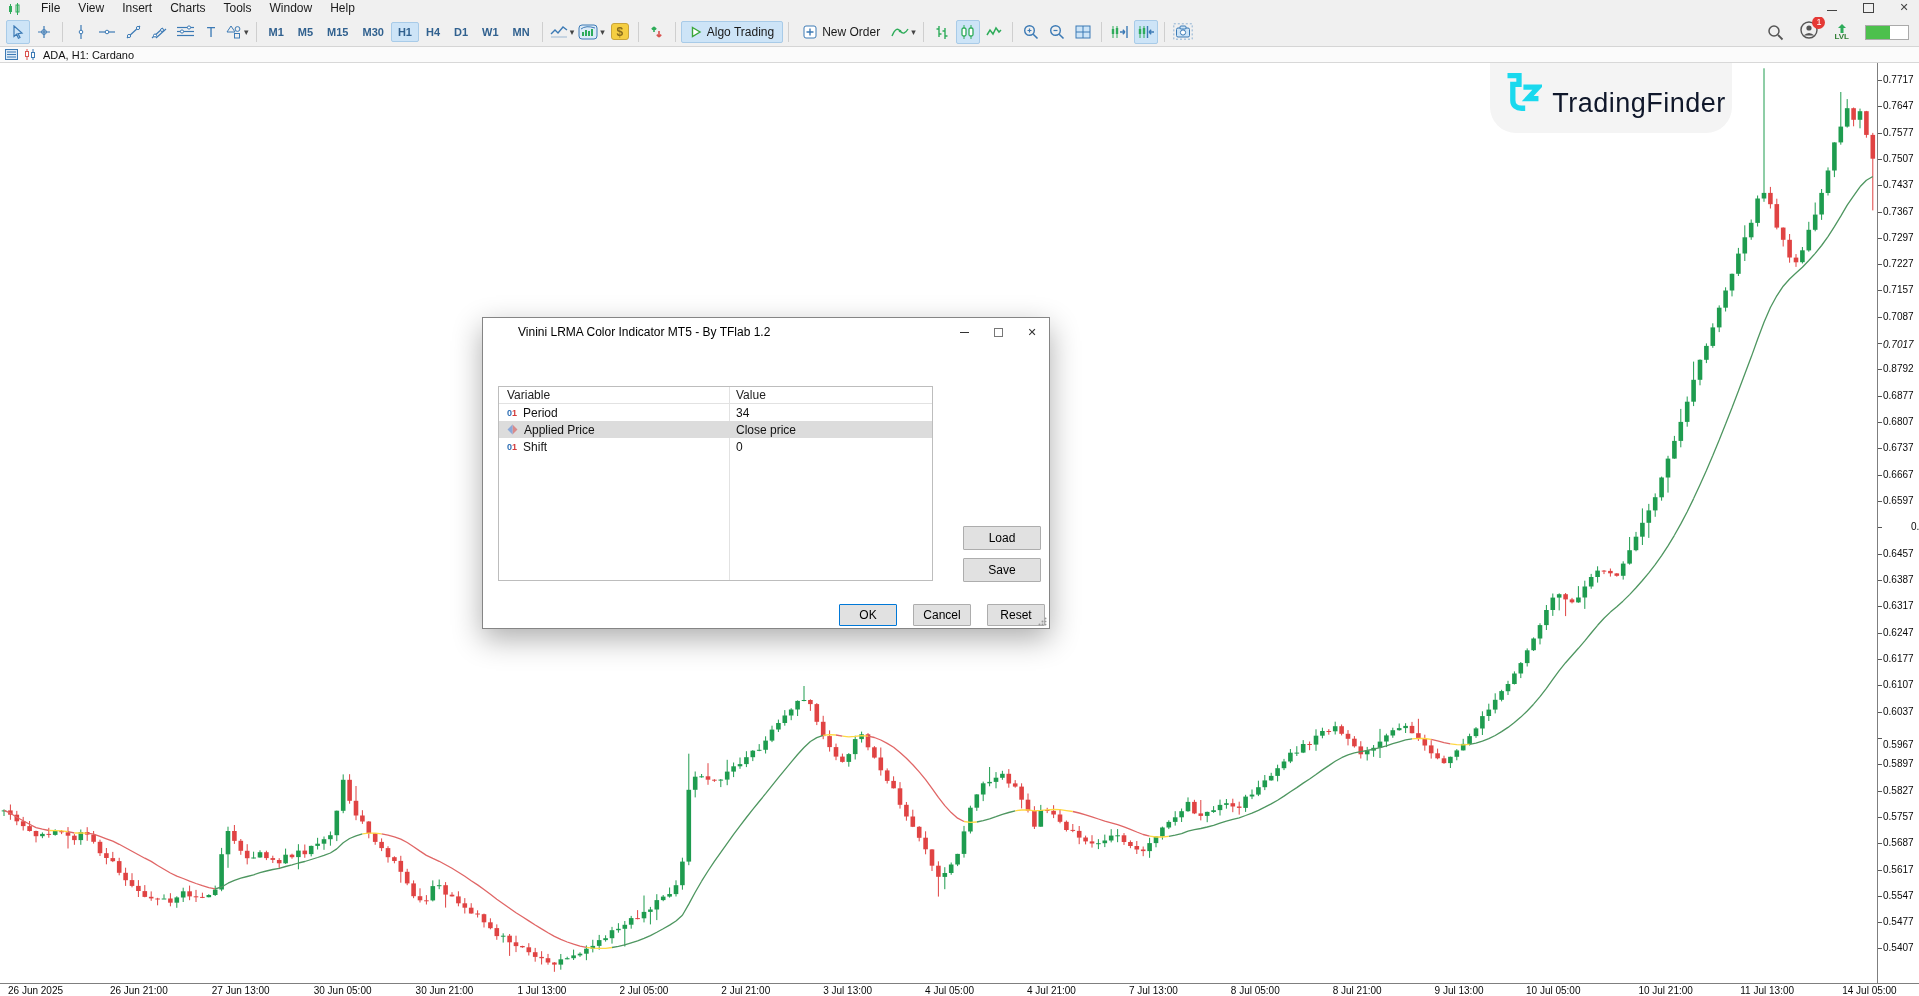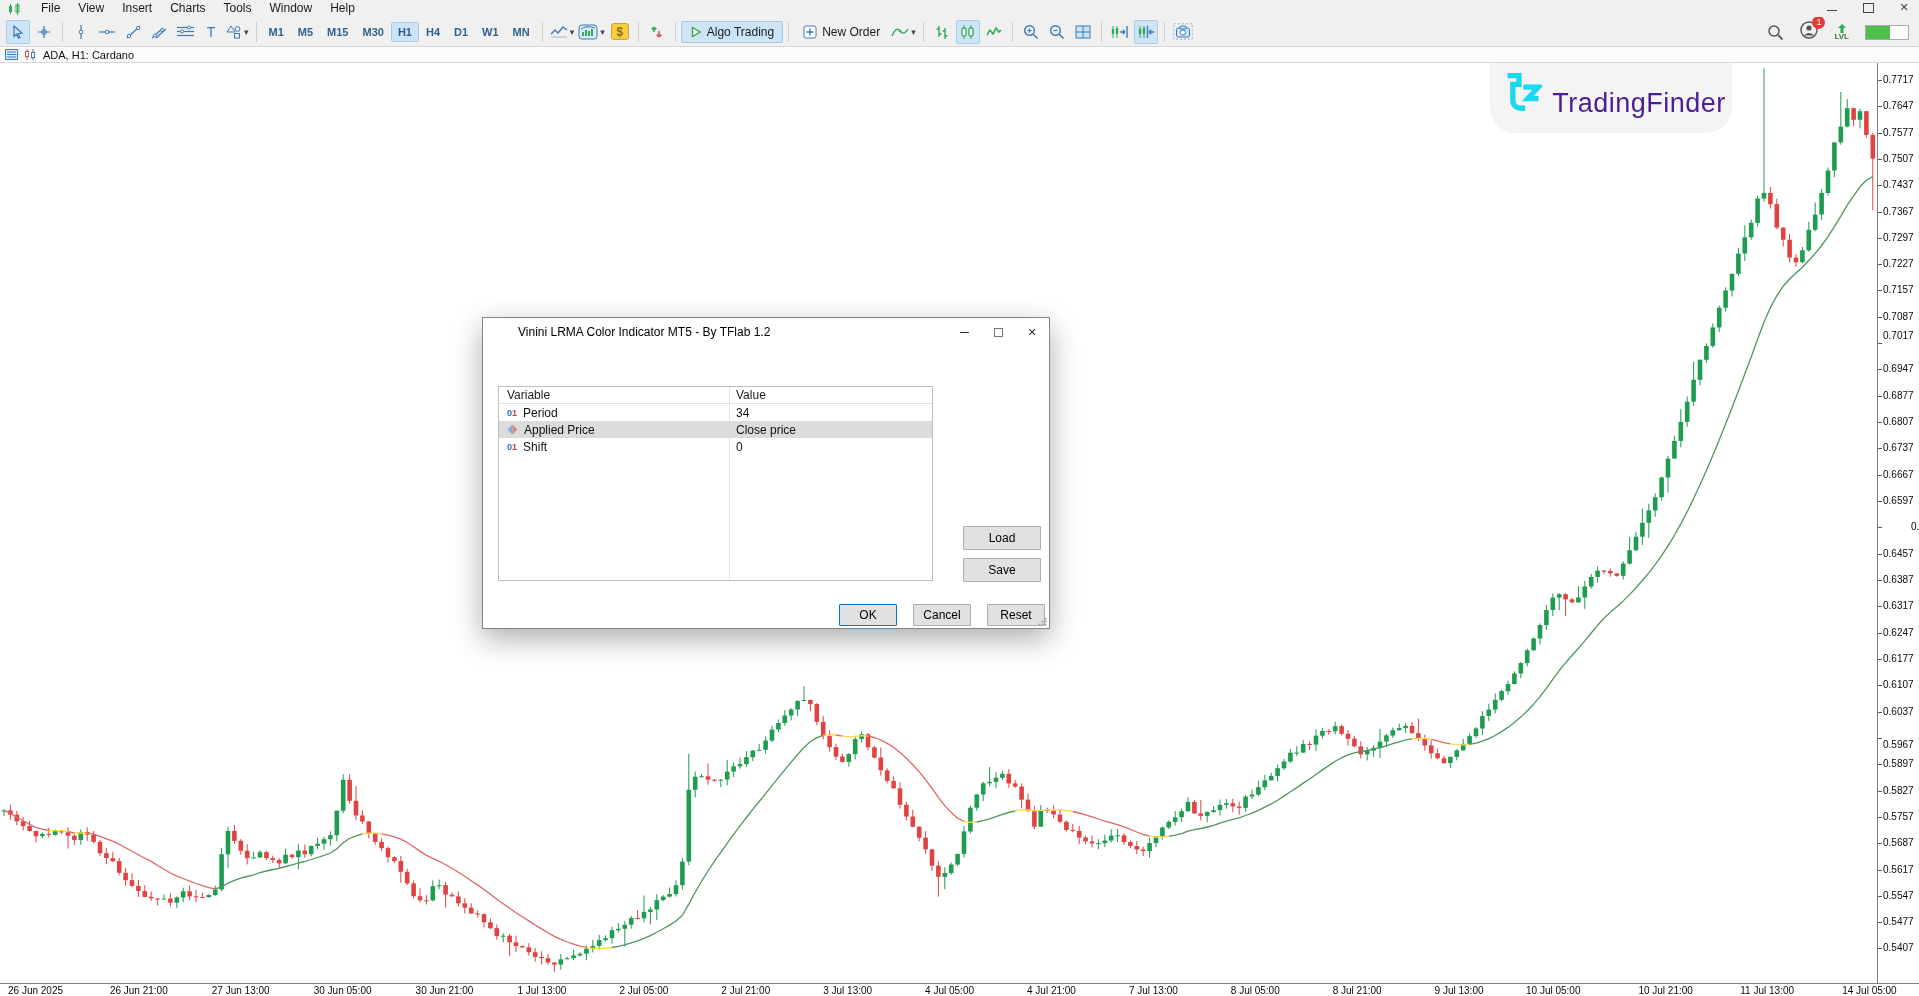--- a/index.html
+++ b/index.html
@@ -48,21 +48,21 @@
   .paxis { position:absolute; left:1877px; top:0; width:42px; height:920px; border-left:1px solid #7f7f7f; background:#fff; }
   .plabel { position:absolute; left:5px; font-size:10px; color:#0a0a0a; white-space:nowrap; }
   .ptick { position:absolute; left:0; width:4px; height:1px; background:#555; }
   .taxis { position:absolute; left:0; top:920px; right:0; height:13px; border-top:1px solid #7f7f7f; background:#fff; }
   .tlabel { position:absolute; top:1px; font-size:10px; color:#0a0a0a; white-space:nowrap; }
 
   
   .watermark { position:absolute; left:1490px; top:-60px; width:242px; height:130px; background:#f4f4f4;
                border-radius:26px; display:flex; align-items:flex-end; justify-content:center; padding-bottom:14px;
                gap:10px; z-index:5; }
-  .wm-text { font-size:27px; color:#4c1d95; letter-spacing:.5px; }
+  .wm-text { font-size:27px; color:#0f172a; letter-spacing:.5px; }
 
   
   .dialog { position:absolute; left:482px; top:254px; width:568px; height:312px; background:#fff;
             border:1px solid #858585; box-shadow:0 10px 28px rgba(0,0,0,.32); z-index:50; font-size:12px; }
   .dlg-titlebar { height:28px; display:flex; align-items:center; padding-left:35px; }
   .dlg-title { font-size:12px; color:#000; }
   .dlg-winbtns { margin-left:auto; display:flex; }
   .dlg-wb { width:34px; height:26px; display:flex; align-items:center; justify-content:center; color:#333; font-size:11px; }
   .dlg-wb .bar { width:9px; height:1px; background:#333; }
   .dlg-wb .box { width:9px; height:9px; border:1px solid #777; }
@@ -947,23 +947,23 @@
       <div class="plabel" style="top: 142.52px;">0.7367</div>
       <div class="ptick" style="top: 174.84px;"></div>
       <div class="plabel" style="top: 168.84px;">0.7297</div>
       <div class="ptick" style="top: 201.16px;"></div>
       <div class="plabel" style="top: 195.16px;">0.7227</div>
       <div class="ptick" style="top: 227.48px;"></div>
       <div class="plabel" style="top: 221.48px;">0.7157</div>
       <div class="ptick" style="top: 253.8px;"></div>
       <div class="plabel" style="top: 247.8px;">0.7087</div>
       <div class="ptick" style="top: 280.12px;"></div>
-      <div class="plabel" style="top: 267px;">0.7017</div>
+      <div class="plabel" style="top: 276px; font-style: italic;">0.7017</div>
       <div class="ptick" style="top: 306.44px;"></div>
-      <div class="plabel" style="top: 300.44px;">0.6947</div>
+      <div class="plabel" style="top: 300.44px;">0.8792</div>
       <div class="ptick" style="top: 332.76px;"></div>
       <div class="plabel" style="top: 326.76px;">0.6877</div>
       <div class="ptick" style="top: 359.08px;"></div>
       <div class="plabel" style="top: 353.08px;">0.6807</div>
       <div class="ptick" style="top: 385.4px;"></div>
       <div class="plabel" style="top: 379.4px;">0.6737</div>
       <div class="ptick" style="top: 411.72px;"></div>
       <div class="plabel" style="top: 405.72px;">0.6667</div>
       <div class="ptick" style="top: 438.04px;"></div>
       <div class="plabel" style="top: 432.04px;">0.6597</div>

